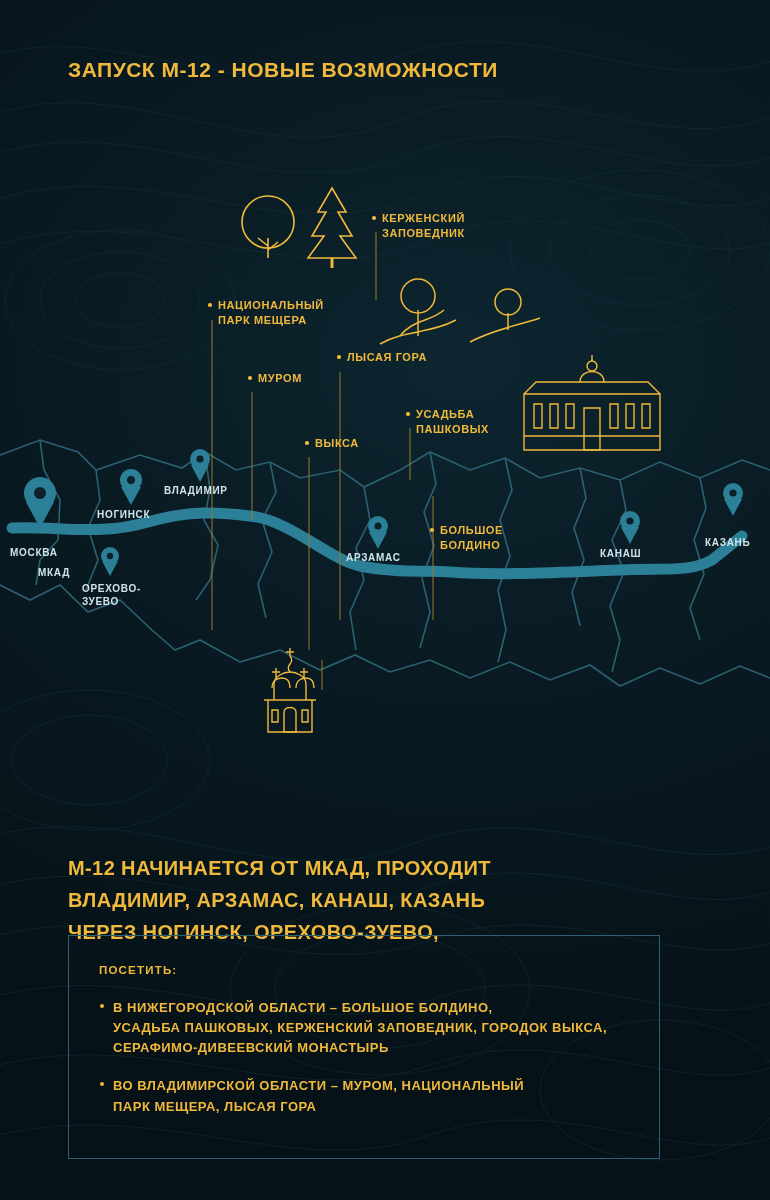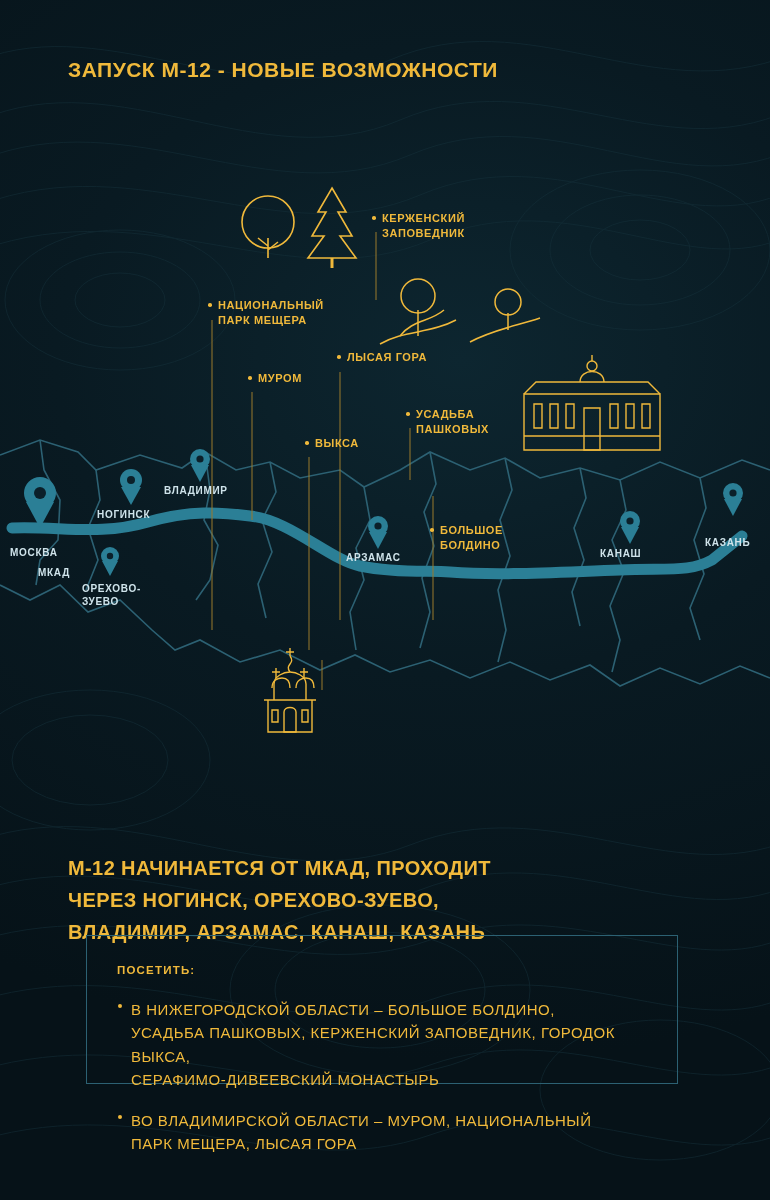--- a/index.html
+++ b/index.html
@@ -93,24 +93,24 @@
     font-weight: bold;
     letter-spacing: 0.4px;
     line-height: 1.6;
     text-transform: uppercase;
   }
   .subhead div { white-space: pre; }
 
   
   .visit-box {
     position: absolute;
-    left: 86px;
+    left: 68px;
     top: 935px;
     width: 592px;
-    height: 149px;
+    height: 224px;
     border: 1.5px solid #2c6173;
     box-sizing: border-box;
   }
   .visit-title {
     position: absolute;
     left: 30px;
     top: 28px;
     color: #f0b93b;
     font-size: 11.5px;
     font-weight: bold;
@@ -121,22 +121,22 @@
     position: absolute;
     left: 30px;
     top: 62px;
     width: 540px;
   }
   .visit-item {
     position: relative;
     padding-left: 14px;
     margin-bottom: 18px;
     color: #f0b93b;
-    font-size: 15px;
-    font-weight: normal;
+    font-size: 13px;
+    font-weight: bold;
     letter-spacing: 0.5px;
     line-height: 1.55;
     text-transform: uppercase;
     white-space: pre-line;
   }
   .visit-item::before {
     content: "";
     position: absolute;
     left: 1px;
     top: 6px;
@@ -323,22 +323,22 @@
   <div class="city" style="left:97px; top:508px;">НОГИНСК</div>
   <div class="city" style="left:82px; top:582px; white-space:pre-line;">ОРЕХОВО-
 ЗУЕВО</div>
   <div class="city" style="left:164px; top:484px;">ВЛАДИМИР</div>
   <div class="city" style="left:346px; top:551px;">АРЗАМАС</div>
   <div class="city" style="left:600px; top:547px;">КАНАШ</div>
   <div class="city" style="left:705px; top:536px;text-align:right;">КАЗАНЬ</div>
 
   <div class="subhead">
     <div>М-12 НАЧИНАЕТСЯ ОТ МКАД, ПРОХОДИТ</div>
+    <div>ВЛАДИМИР, АРЗАМАС, КАНАШ, КАЗАНЬ</div>
     <div>ЧЕРЕЗ НОГИНСК, ОРЕХОВО-ЗУЕВО,</div>
-    <div>ВЛАДИМИР, АРЗАМАС, КАНАШ, КАЗАНЬ</div>
   </div>
 
   <div class="visit-box">
     <div class="visit-title">ПОСЕТИТЬ:</div>
     <div class="visit-list">
       <div class="visit-item">В НИЖЕГОРОДСКОЙ ОБЛАСТИ – БОЛЬШОЕ БОЛДИНО,
 УСАДЬБА ПАШКОВЫХ, КЕРЖЕНСКИЙ ЗАПОВЕДНИК, ГОРОДОК ВЫКСА,
 СЕРАФИМО-ДИВЕЕВСКИЙ МОНАСТЫРЬ</div>
       <div class="visit-item">ВО ВЛАДИМИРСКОЙ ОБЛАСТИ – МУРОМ, НАЦИОНАЛЬНЫЙ
 ПАРК МЕЩЕРА, ЛЫСАЯ ГОРА</div>

